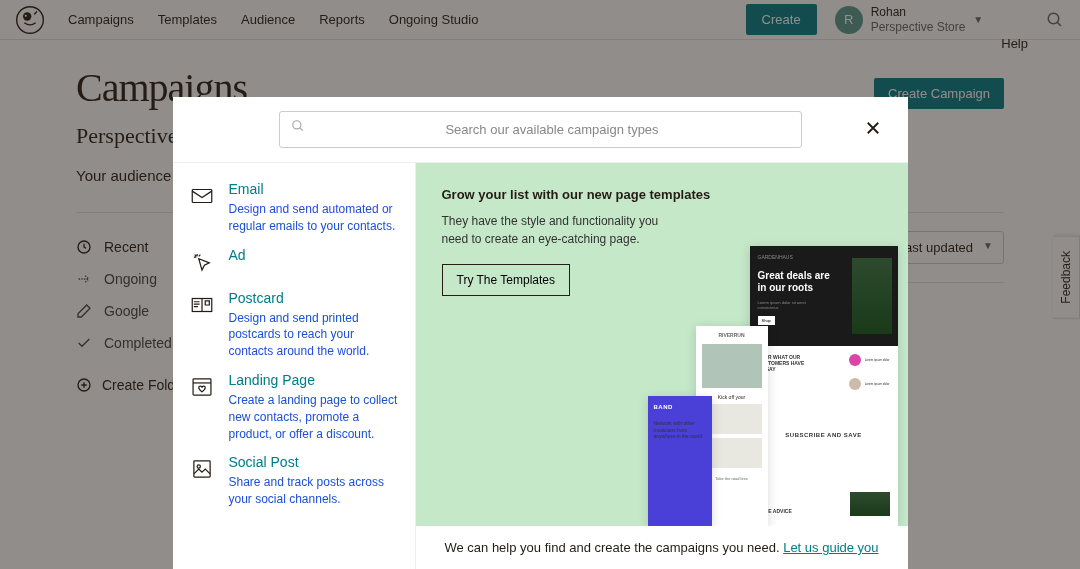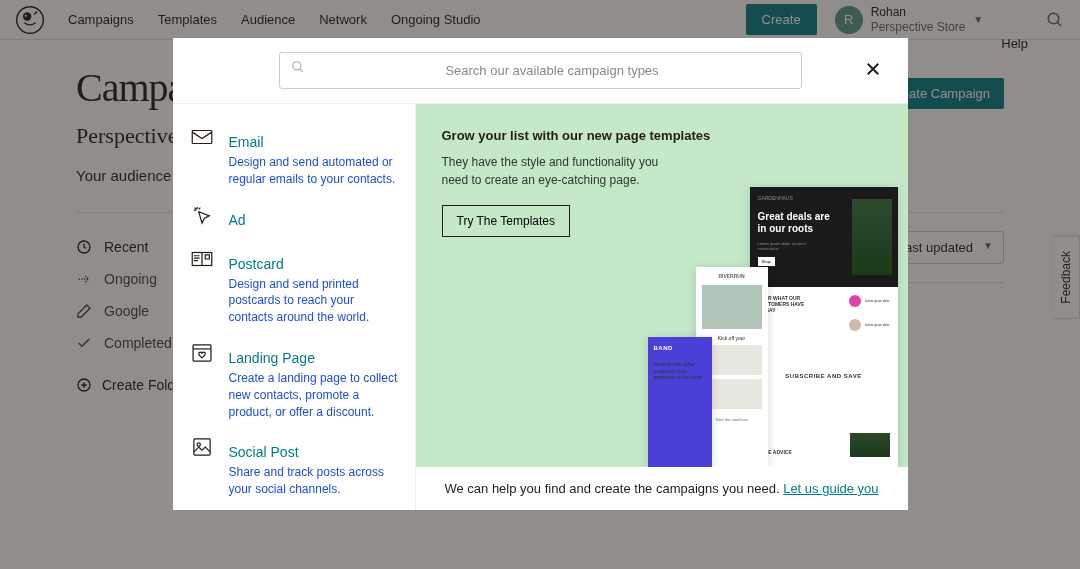--- a/index.html
+++ b/index.html
@@ -35,34 +35,34 @@
     .filter-right { flex: 1; }
     .sort-row { display: flex; justify-content: flex-end; margin-bottom: 18px; }
     .sort-select { border: 1px solid #ccc; border-radius: 3px; padding: 8px 30px 8px 12px; font-size: 13px; background: #fff; position: relative; }
     .sort-chevron { position: absolute; right: 10px; color: #666; font-size: 10px; }
     .empty-state { border-top: 1px solid #e0e0e0; padding-top: 180px; text-align: center; }
     .empty-state h2 { font-family: Georgia, serif; font-weight: 400; font-size: 30px; color: #555; }
     .create-campaign-btn { background: #007c89; color: #fff; border: none; padding: 8px 14px; border-radius: 2px; font-size: 13px; margin-left: auto; cursor: pointer; }
     .title-row { display: flex; align-items: center; justify-content: space-between; }
     
     
-    .overlay { position: absolute; inset: 0; background: rgba(36,28,21,0.5); display: flex; align-items: flex-start; justify-content: center; padding-top: 38px; }
+    .overlay { position: absolute; inset: 0; background: rgba(36,28,21,0.5); display: flex; align-items: flex-end; justify-content: center; padding-top: 38px; }
     .modal { background: #fff; width: 735px; height: 472px; display: flex; flex-direction: column; position: relative; }
     .modal-search { padding: 14px 106px; position: relative; }
     .search-input { width: 100%; border: 1px solid #ccc; border-radius: 3px; padding: 10px 12px 10px 36px; font-size: 13px; text-align: center; }
     .search-input::placeholder { color: #888; }
     .search-icon-modal { position: absolute; left: 118px; top: 22px; color: #aaa; }
     .close-btn { position: absolute; top: 18px; right: 22px; background: none; border: none; cursor: pointer; padding: 4px; }
     .modal-body { flex: 1; display: flex; overflow: hidden; border-top: 1px solid #eee; }
     
     .modal-left { width: 243px; border-right: 1px solid #eee; overflow-y: auto; padding: 12px 0 12px 16px; }
     .type-item { display: flex; gap: 14px; padding: 6px 14px 6px 0; }
     .type-icon-box { width: 26px; flex-shrink: 0; margin-top: 2px; }
     .type-icon-box svg { width: 26px; height: 26px; }
-    .type-content h3 { font-size: 14px; color: #007c89; font-weight: 400; margin-bottom: 4px; cursor: pointer; margin-top: 12px; }
+    .type-content h3 { font-size: 14px; color: #007c89; font-weight: 400; margin-bottom: 4px; cursor: pointer; }
     .type-content p { font-size: 12px; color: #1d4ed8; line-height: 1.4; }
     
     .modal-right { flex: 1; display: flex; flex-direction: column; }
     .promo { flex: 1; background: #c5e8c9; padding: 24px 26px 0; position: relative; overflow: hidden; }
     .promo h4 { font-size: 13px; font-weight: 600; margin-bottom: 10px; }
     .promo p { font-size: 12px; line-height: 1.5; color: #333; max-width: 220px; margin-bottom: 16px; }
     .try-btn { border: 1px solid #241c15; background: transparent; padding: 8px 14px; font-size: 12px; cursor: pointer; }
     .templates-preview { position: absolute; right: 0; bottom: 0; width: 300px; height: 280px; }
     .tmpl { position: absolute; background: #fff; box-shadow: 0 2px 10px rgba(0,0,0,0.15); font-size: 6px; }
     .tmpl.t1 { width: 148px; height: 280px; right: 10px; top: 0; background: #1a1a1a; color: #fff; padding: 8px; }
@@ -106,21 +106,21 @@
     <svg class="logo" viewBox="0 0 40 40">
         <circle cx="20" cy="20" r="19" fill="none" stroke="#241c15" stroke-width="2"></circle>
         <circle cx="16" cy="15" r="6" fill="#241c15"></circle>
         <circle cx="14" cy="14" r="1.5" fill="#fff"></circle>
         <path d="M12 24 Q20 30 28 24" fill="none" stroke="#241c15" stroke-width="2"></path>
         <path d="M26 12 L30 8" stroke="#241c15" stroke-width="2"></path>
       </svg>
     <a class="nav-link">Campaigns</a>
     <a class="nav-link">Templates</a>
     <a class="nav-link">Audience</a>
-    <a class="nav-link">Network</a>
+    <a class="nav-link">Reports</a>
     <a class="nav-link">Ongoing Studio</a>
   </div>
   <div class="navbar-right">
     <button class="create-btn">Create</button>
     <div class="user-area">
       <div class="avatar">R</div>
       <div class="user-info">
         <div>Rohan</div>
         <div class="user-store">Perspective Store</div>
       </div>

